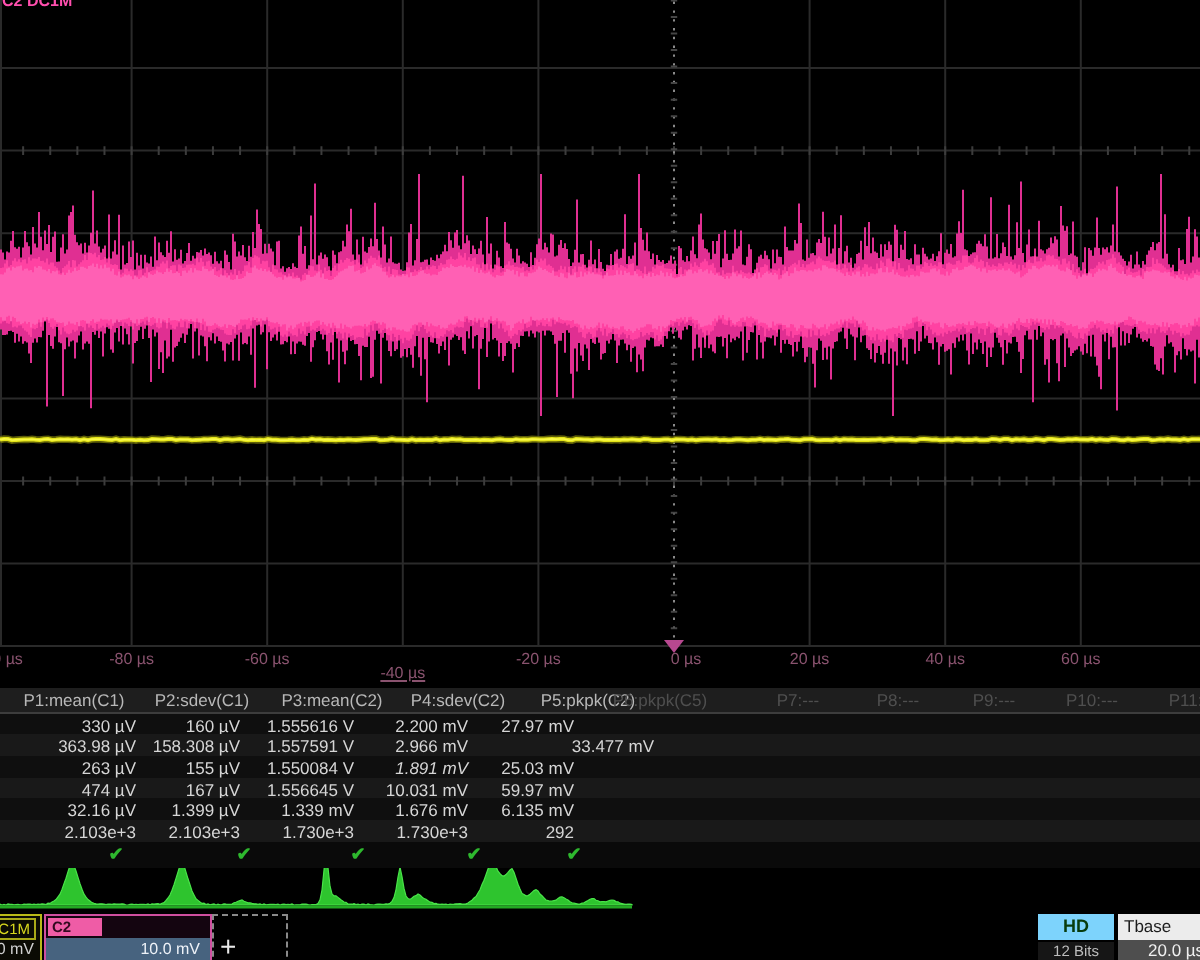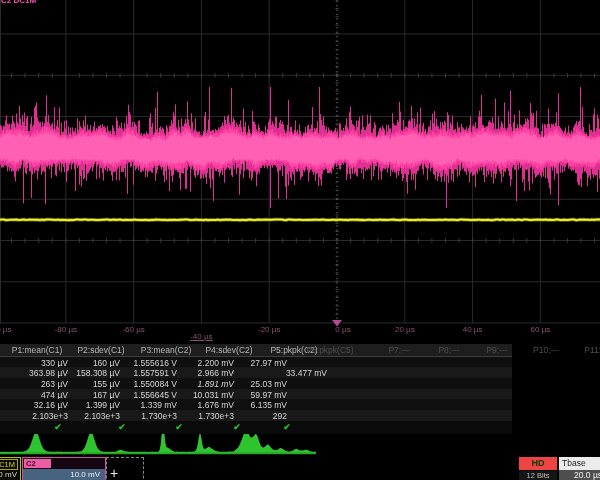--- a/index.html
+++ b/index.html
@@ -6,21 +6,21 @@
   body{width:600px;height:480px;overflow:hidden;position:relative;
        font-family:"Liberation Sans",sans-serif;}
   #stage{position:absolute;left:0;top:0;width:600px;height:480px;overflow:hidden;}
   svg{position:absolute;left:0;top:0;}
   .timelabel{position:absolute;font-size:8px;color:#8a536f;transform:translateX(-50%);
              white-space:nowrap;letter-spacing:0px;}
   .corner{position:absolute;left:1px;top:-4px;font-size:8px;font-weight:bold;
           color:#ff4fae;white-space:nowrap;}
   
   #mtable{position:absolute;left:0;top:344px;width:600px;height:88px;}
-  .mrow{position:absolute;left:0;width:512px;}
+  .mrow{position:absolute;left:0;width:600px;}
   .mhdr{font-size:8.5px;color:#b8b8b8;position:absolute;transform:translateX(-50%);
         white-space:nowrap;top:1px;}
   .mhdr.dim{color:#4f4f4f;}
   .mcell{font-size:8.5px;color:#d6d6d6;position:absolute;transform:translateX(-100%);
          white-space:nowrap;top:1px;}
   .mcheck{font-size:9px;color:#2eb82e;font-weight:bold;position:absolute;
           transform:translateX(-50%);top:1px;}
   
   .descbox{position:absolute;top:457px;height:26px;box-sizing:border-box;}
   #c1box{left:-42px;width:63px;border:1px solid #b9b918;background:#0b0b04;}
@@ -30,21 +30,21 @@
   #c1box .val{position:absolute;right:3px;top:12px;font-size:8px;color:#cfcfcf;white-space:nowrap;}
   #c2box{left:22px;width:84px;border:1px solid #cf4f9f;background:#140510;}
   #c2box .badges{position:absolute;left:1px;top:1px;display:flex;gap:2px;flex-direction:column;}
   #c2box .chname{background:#ef5ca6;color:#330a20;font-weight:bold;}
   #c2box .coup{border:1px solid #0c4a6e;color:#ee7ab4;background:#0c4a6e;}
   #c2box .lower{position:absolute;left:0;top:11px;width:100%;height:13px;background:#47637f;}
   #c2box .val{position:absolute;right:5px;top:1px;font-size:8px;color:#eef2f8;white-space:nowrap;}
   #addbox{left:106px;width:38px;border:1px dashed #8a8a8a;background:#000;}
   #addbox .plus{position:absolute;left:3px;top:8px;color:#e8e8e8;font-size:14px;
                 font-weight:normal;line-height:14px;}
-  #hdbadge{position:absolute;left:519px;top:457px;width:38px;height:13px;background:#ef4444;
+  #hdbadge{position:absolute;left:519px;top:457px;width:38px;height:13px;background:#7dd3fc;
            color:#073c0c;font-size:9px;font-weight:bold;text-align:center;line-height:13px;}
   #hdbits{position:absolute;left:519px;top:471px;width:38px;height:9px;background:#161616;
           color:#bdbdbd;font-size:7.5px;text-align:center;line-height:9px;}
   #tbase{position:absolute;left:559px;top:457px;width:62px;height:13px;background:#ececec;
          color:#1c1c1c;font-size:8.5px;line-height:13px;}
   #tbase .tlabel{position:absolute;left:3px;top:0;}
   #tbaseval{position:absolute;left:559px;top:470px;width:62px;height:10px;background:#4e4e4e;
             color:#f0f0f0;font-size:8.5px;line-height:10px;}
   #tbaseval span{position:absolute;left:15px;top:0;white-space:nowrap;}
 </style>

